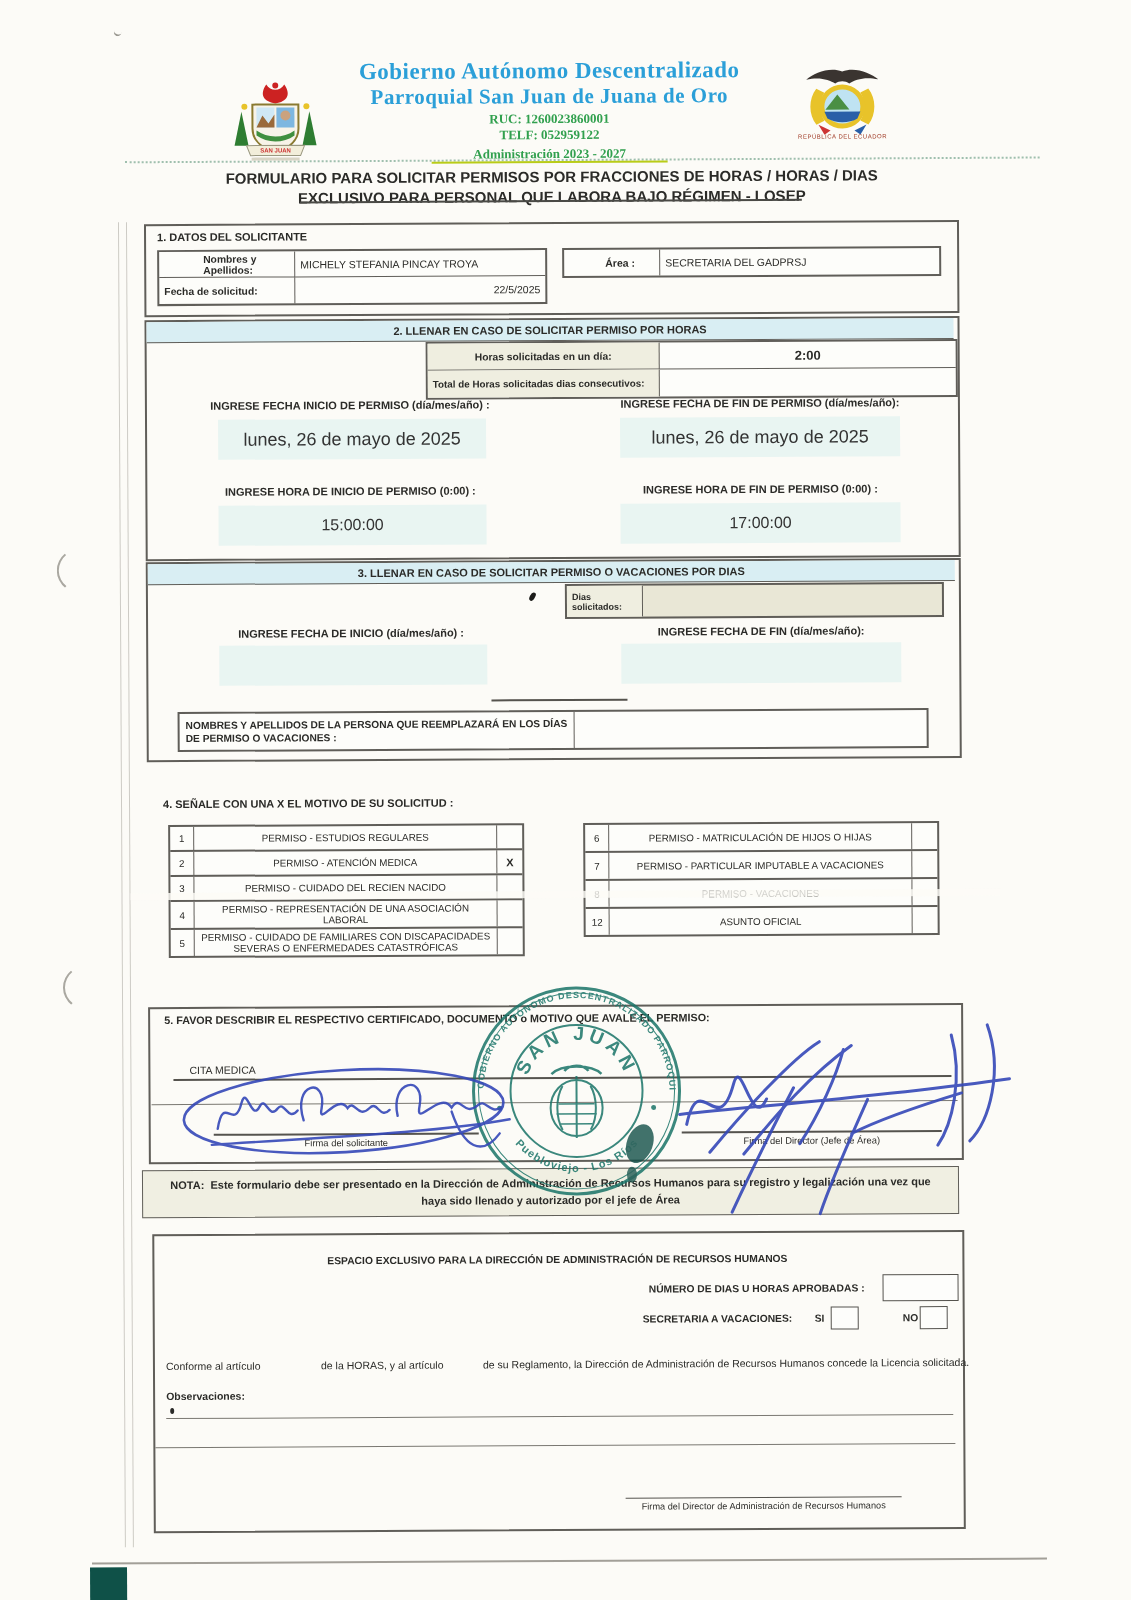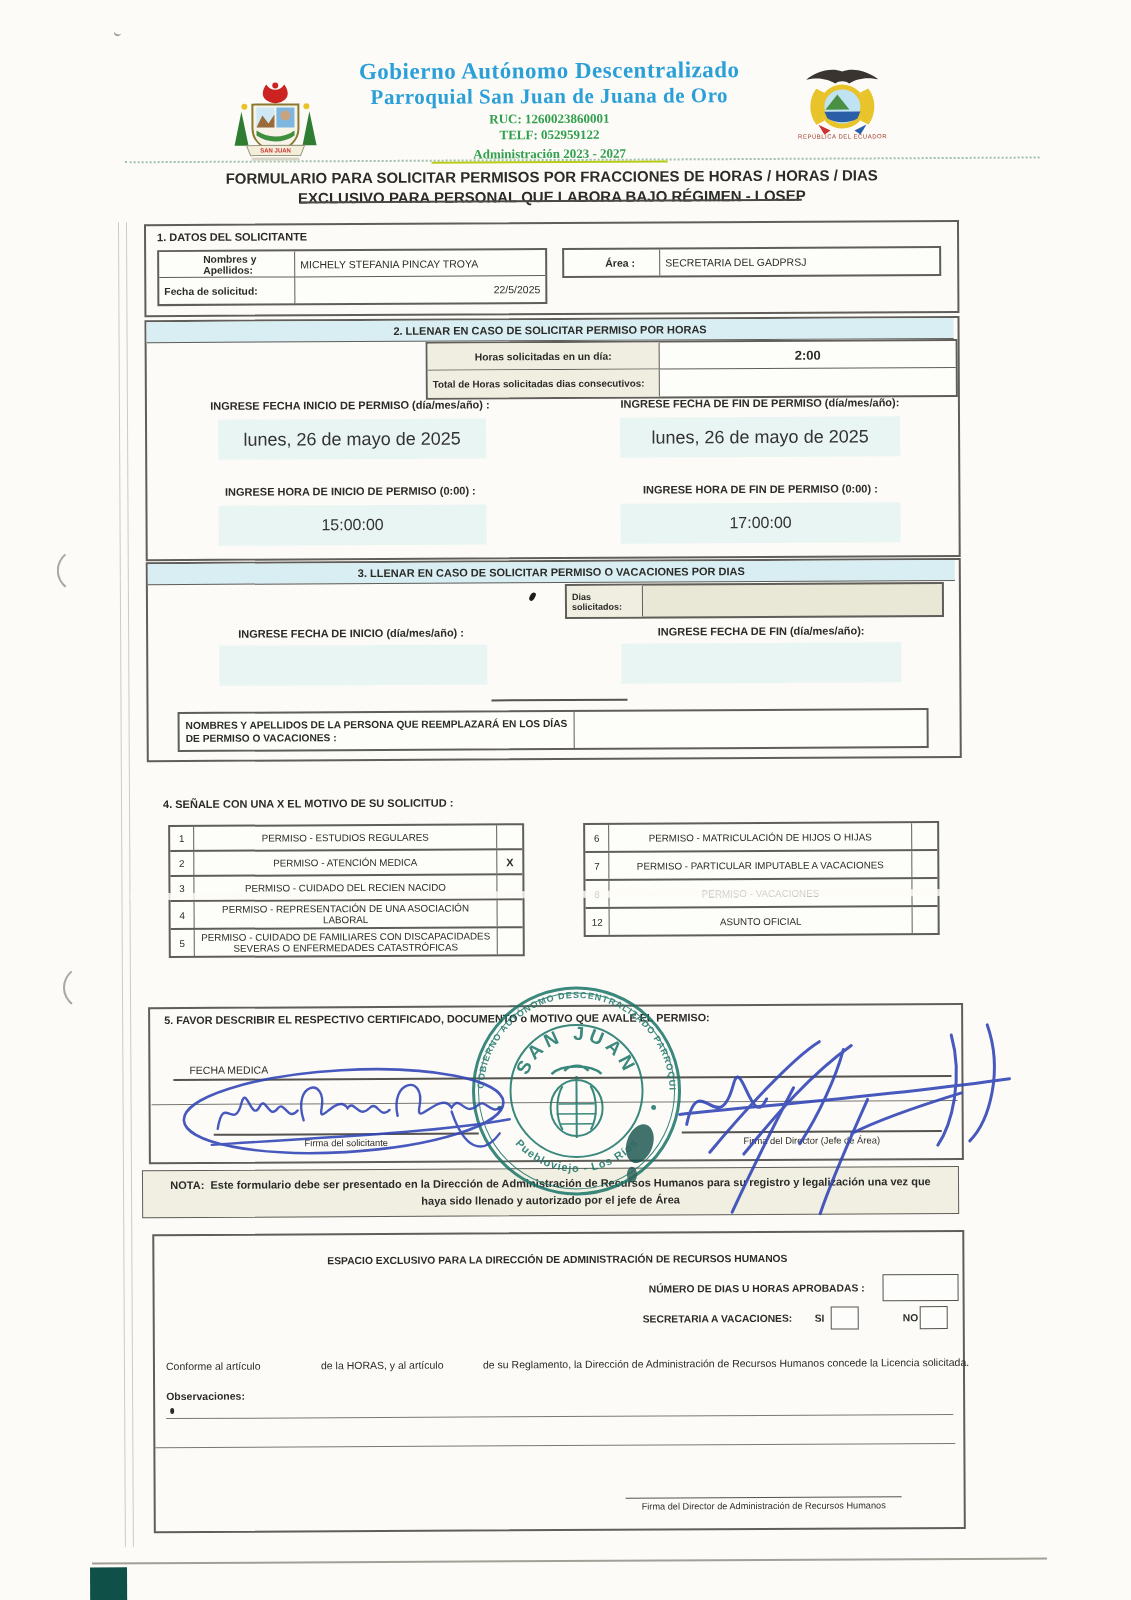--- a/index.html
+++ b/index.html
@@ -198,21 +198,21 @@
       <div class="mrow">
         <div class="mnum">12</div>
         <div class="mlabel">ASUNTO OFICIAL</div>
         <div class="mcheck"></div>
       </div>
     </div>
   <div class="crease" style="top:891px;"></div>
 
   <div class="box" style="left:147px;top:1005px;width:811px;height:153px;"></div>
   <div class="lbl" style="left:163px;top:1012px;font-size:10.8px;">5. FAVOR DESCRIBIR EL RESPECTIVO CERTIFICADO, DOCUMENTO o MOTIVO QUE AVALE EL PERMISO:</div>
-  <div class="txt" style="left:188px;top:1062px;font-size:10.5px;">FECHA MEDICA</div>
+  <div class="txt" style="left:188px;top:1062px;font-size:10.5px;">CITA MEDICA</div>
   <div class="ln" style="left:172px;top:1077px;width:778px;"></div>
   <div class="ln" style="left:150px;top:1102px;width:806px;height:1px;background:#7a7872;"></div>
 
   <div class="ln" style="left:212px;top:1132px;width:265px;"></div>
   <div class="siglabel" style="left:212px;top:1136px;width:265px;">Firma del solicitante</div>
   <div class="ln" style="left:680px;top:1132px;width:260px;"></div>
   <div class="siglabel" style="left:680px;top:1136px;width:260px;">Firma del Director (Jefe de Área)</div>
 
   <svg class="abs" style="left:462px;top:978px;z-index:5;opacity:.85;" width="226" height="226" viewBox="0 0 226 226">
     <defs>

